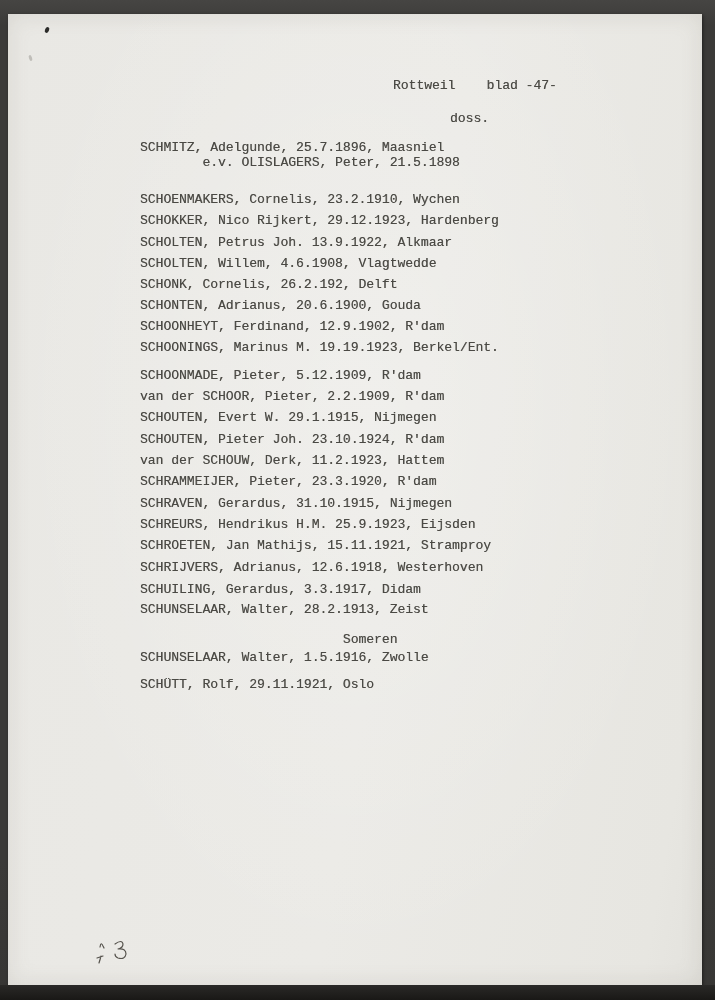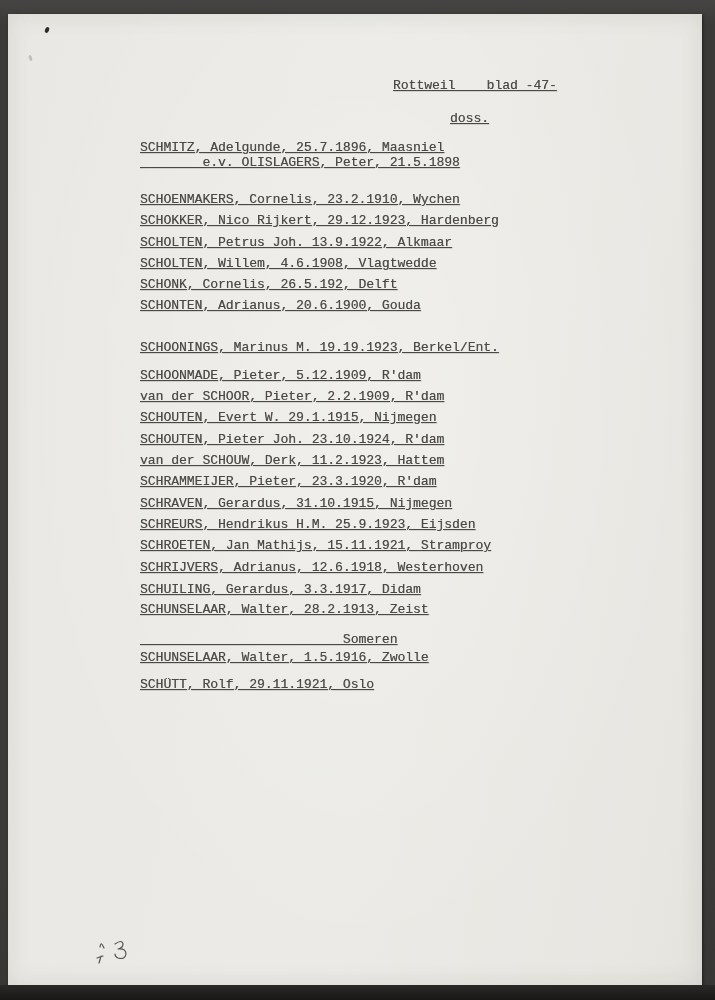--- a/index.html
+++ b/index.html
@@ -18,21 +18,20 @@
       radial-gradient(ellipse at 50% 40%, rgba(255,255,255,.25), rgba(0,0,0,0) 70%),
       linear-gradient(100deg, #e9e8e4 0%, #ebeae6 55%, #e7e6e1 93%, #e3e2dd 100%);
     box-shadow: inset 0 0 22px rgba(110,105,95,.14), 1px 1px 3px rgba(0,0,0,.45);
   }
   .tw{ 
     position:absolute;
     font:13px/15px "Liberation Mono", monospace;
     color:#4a4944;
     white-space:pre;
     text-shadow:0.3px 0.3px 0.5px rgba(62,60,54,.55);
-    text-decoration:underline;
   }
   .line{left:132px;}
   .header-line{left:385px;top:64px;}
   .doss{left:442px;top:97px;}
   .speck-dark{
     position:absolute;left:37px;top:13px;width:4px;height:6px;
     background:#2b2b29;border-radius:60% 40% 55% 45%;transform:rotate(18deg);
   }
   .speck-faint{
     position:absolute;left:21px;top:41px;width:3px;height:6px;
@@ -52,22 +51,23 @@
 
     <div class="tw header-line">Rottweil    blad -47-</div>
     <div class="tw doss">doss.</div>
 
     <div class="tw line" style="top:126px">SCHMITZ, Adelgunde, 25.7.1896, Maasniel</div>
     <div class="tw line" style="top:141px">        e.v. OLISLAGERS, Peter, 21.5.1898</div>
     <div class="tw line" style="top:178px">SCHOENMAKERS, Cornelis, 23.2.1910, Wychen</div>
     <div class="tw line" style="top:199px">SCHOKKER, Nico Rijkert, 29.12.1923, Hardenberg</div>
     <div class="tw line" style="top:221px">SCHOLTEN, Petrus Joh. 13.9.1922, Alkmaar</div>
     <div class="tw line" style="top:242px">SCHOLTEN, Willem, 4.6.1908, Vlagtwedde</div>
-    <div class="tw line" style="top:263px">SCHONK, Cornelis, 26.5.192, Delft</div>
+    <div class="tw line" style="top:263px">SCHONK, Cornelis, 26.2.192, Delft</div>
     <div class="tw line" style="top:284px">SCHONTEN, Adrianus, 20.6.1900, Gouda</div>
+    <div class="tw line" style="top:305px">SCHOONHEYT, Ferdinand, 12.9.1902, R'dam</div>
     <div class="tw line" style="top:326px">SCHOONINGS, Marinus M. 19.19.1923, Berkel/Ent.</div>
     <div class="tw line" style="top:354px">SCHOONMADE, Pieter, 5.12.1909, R'dam</div>
     <div class="tw line" style="top:375px">van der SCHOOR, Pieter, 2.2.1909, R'dam</div>
     <div class="tw line" style="top:396px">SCHOUTEN, Evert W. 29.1.1915, Nijmegen</div>
     <div class="tw line" style="top:418px">SCHOUTEN, Pieter Joh. 23.10.1924, R'dam</div>
     <div class="tw line" style="top:439px">van der SCHOUW, Derk, 11.2.1923, Hattem</div>
     <div class="tw line" style="top:460px">SCHRAMMEIJER, Pieter, 23.3.1920, R'dam</div>
     <div class="tw line" style="top:482px">SCHRAVEN, Gerardus, 31.10.1915, Nijmegen</div>
     <div class="tw line" style="top:503px">SCHREURS, Hendrikus H.M. 25.9.1923, Eijsden</div>
     <div class="tw line" style="top:524px">SCHROETEN, Jan Mathijs, 15.11.1921, Stramproy</div>

